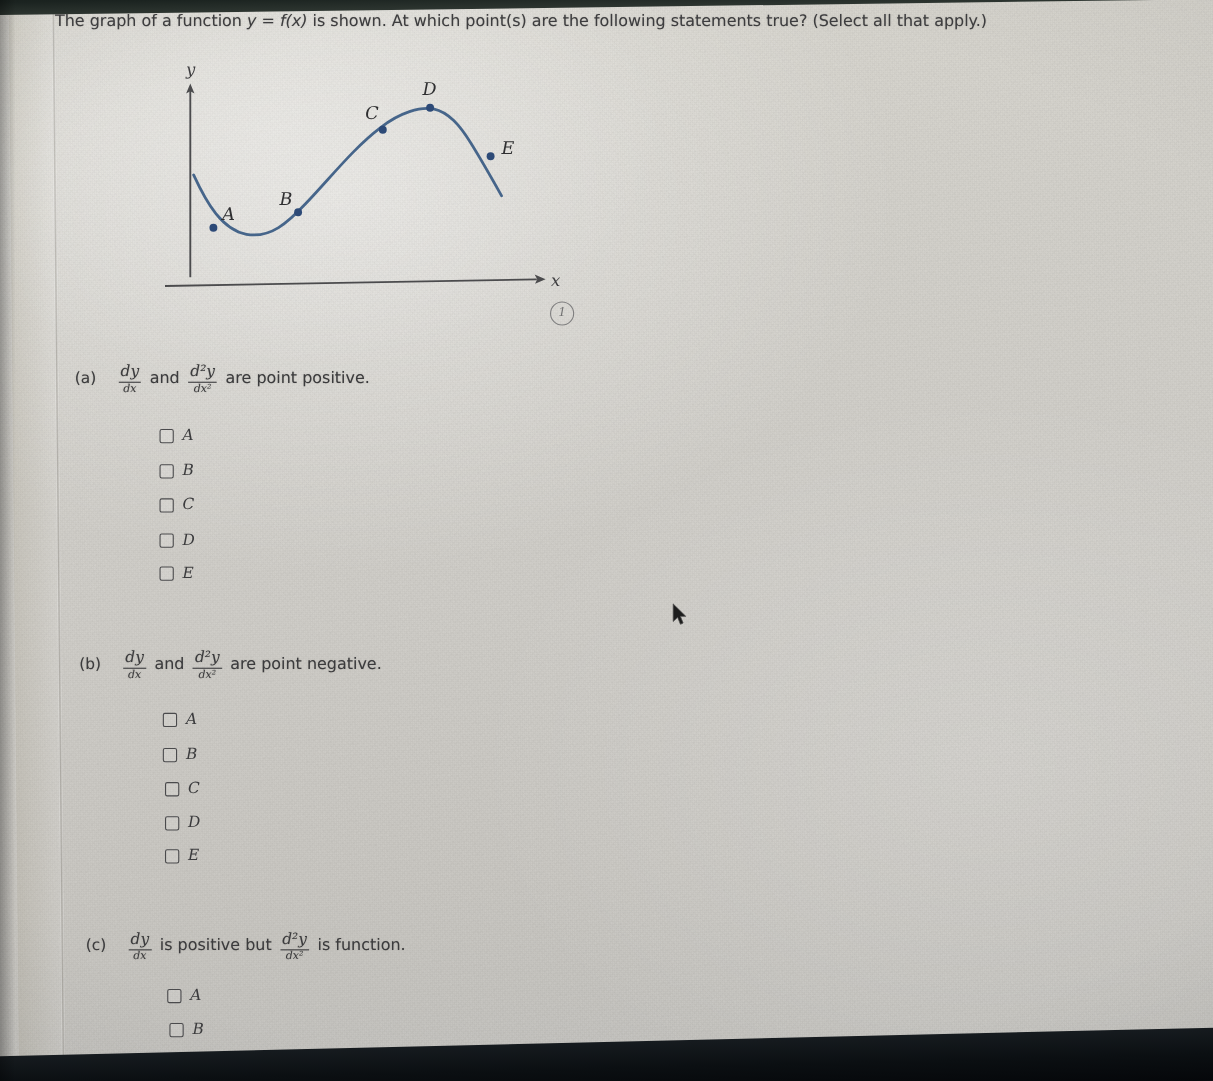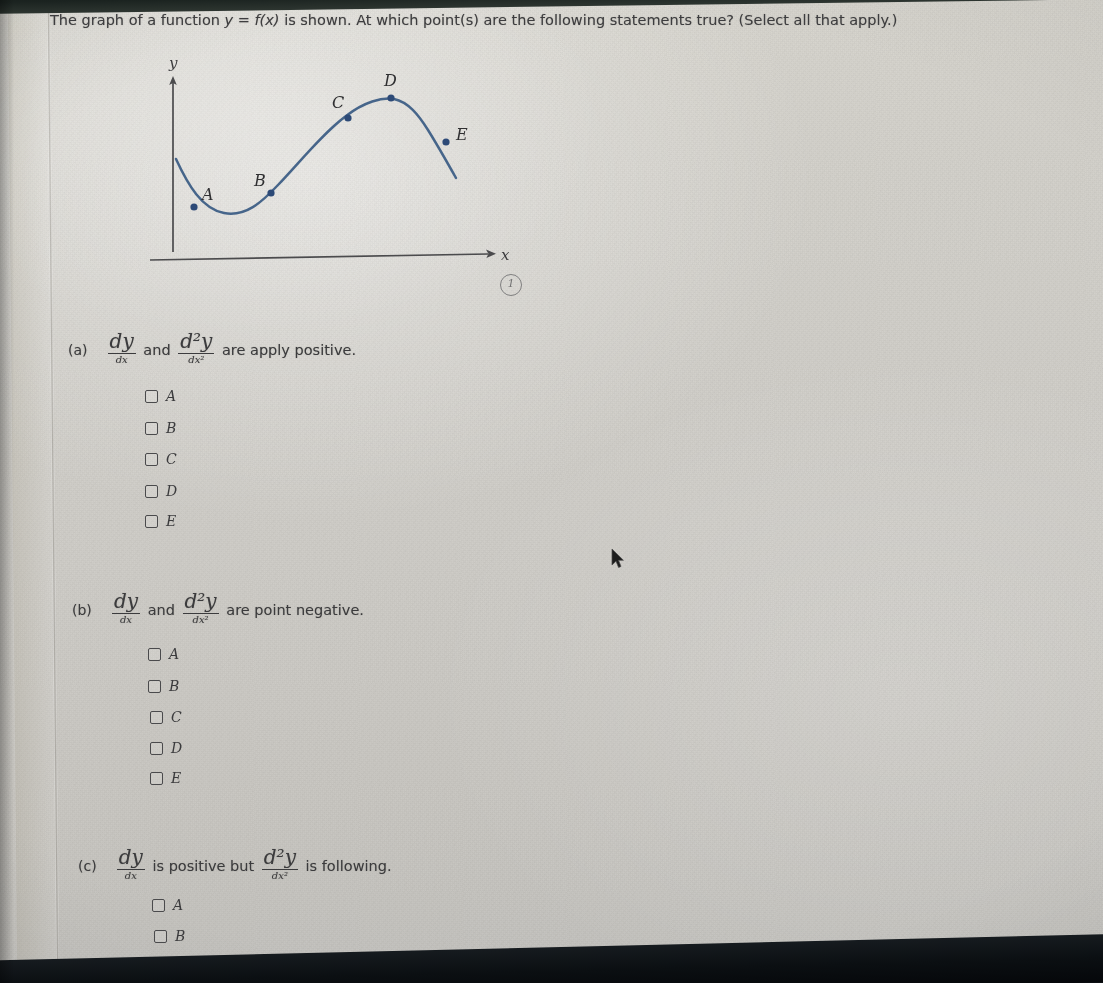--- a/index.html
+++ b/index.html
@@ -126,21 +126,21 @@
     display: inline-block;
     vertical-align: -0.62em;
     text-align: center;
     font-style: italic;
     font-family: "DejaVu Serif", serif;
     line-height: 1.06;
     margin: 0 3px;
     position: relative;
     top: -1px;
   }
-  .frac .num { display: block; font-size: 20px; padding: 0 2px 1px; }
+  .frac .num { display: block; font-size: 14px; padding: 0 2px 1px; }
   .frac .den {
     display: block;
     font-size: 10px;
     padding: 1px 2px 0;
     border-top: 1.3px solid #3b3b3d;
   }
 
   
   .cbrow {
     position: absolute;
@@ -282,21 +282,21 @@
     <span class="stmt" style="margin-left:12px;">
       <span class="frac">
         <span class="num">dy</span>
         <span class="den">dx</span>
       </span>
       <span>and</span>
       <span class="frac">
         <span class="num">d²y</span>
         <span class="den">dx²</span>
       </span>
-      <span>are apply positive.</span>
+      <span>are point positive.</span>
     </span>
   </div>
   <div class="cbrow" style="left:145px; top:388px;">
     <span class="cbox"></span>
     <span class="cblabel">A</span>
   </div>
   <div class="cbrow" style="left:145px; top:420px;">
     <span class="cbox"></span>
     <span class="cblabel">B</span>
   </div>
@@ -354,21 +354,21 @@
     <span class="stmt" style="margin-left:12px;">
       <span class="frac">
         <span class="num">dy</span>
         <span class="den">dx</span>
       </span>
       <span>is positive but</span>
       <span class="frac">
         <span class="num">d²y</span>
         <span class="den">dx²</span>
       </span>
-      <span>is following.</span>
+      <span>is function.</span>
     </span>
   </div>
   <div class="cbrow" style="left:152px; top:897px;">
     <span class="cbox"></span>
     <span class="cblabel">A</span>
   </div>
   <div class="cbrow" style="left:154px; top:928px;">
     <span class="cbox"></span>
     <span class="cblabel">B</span>
   </div>

